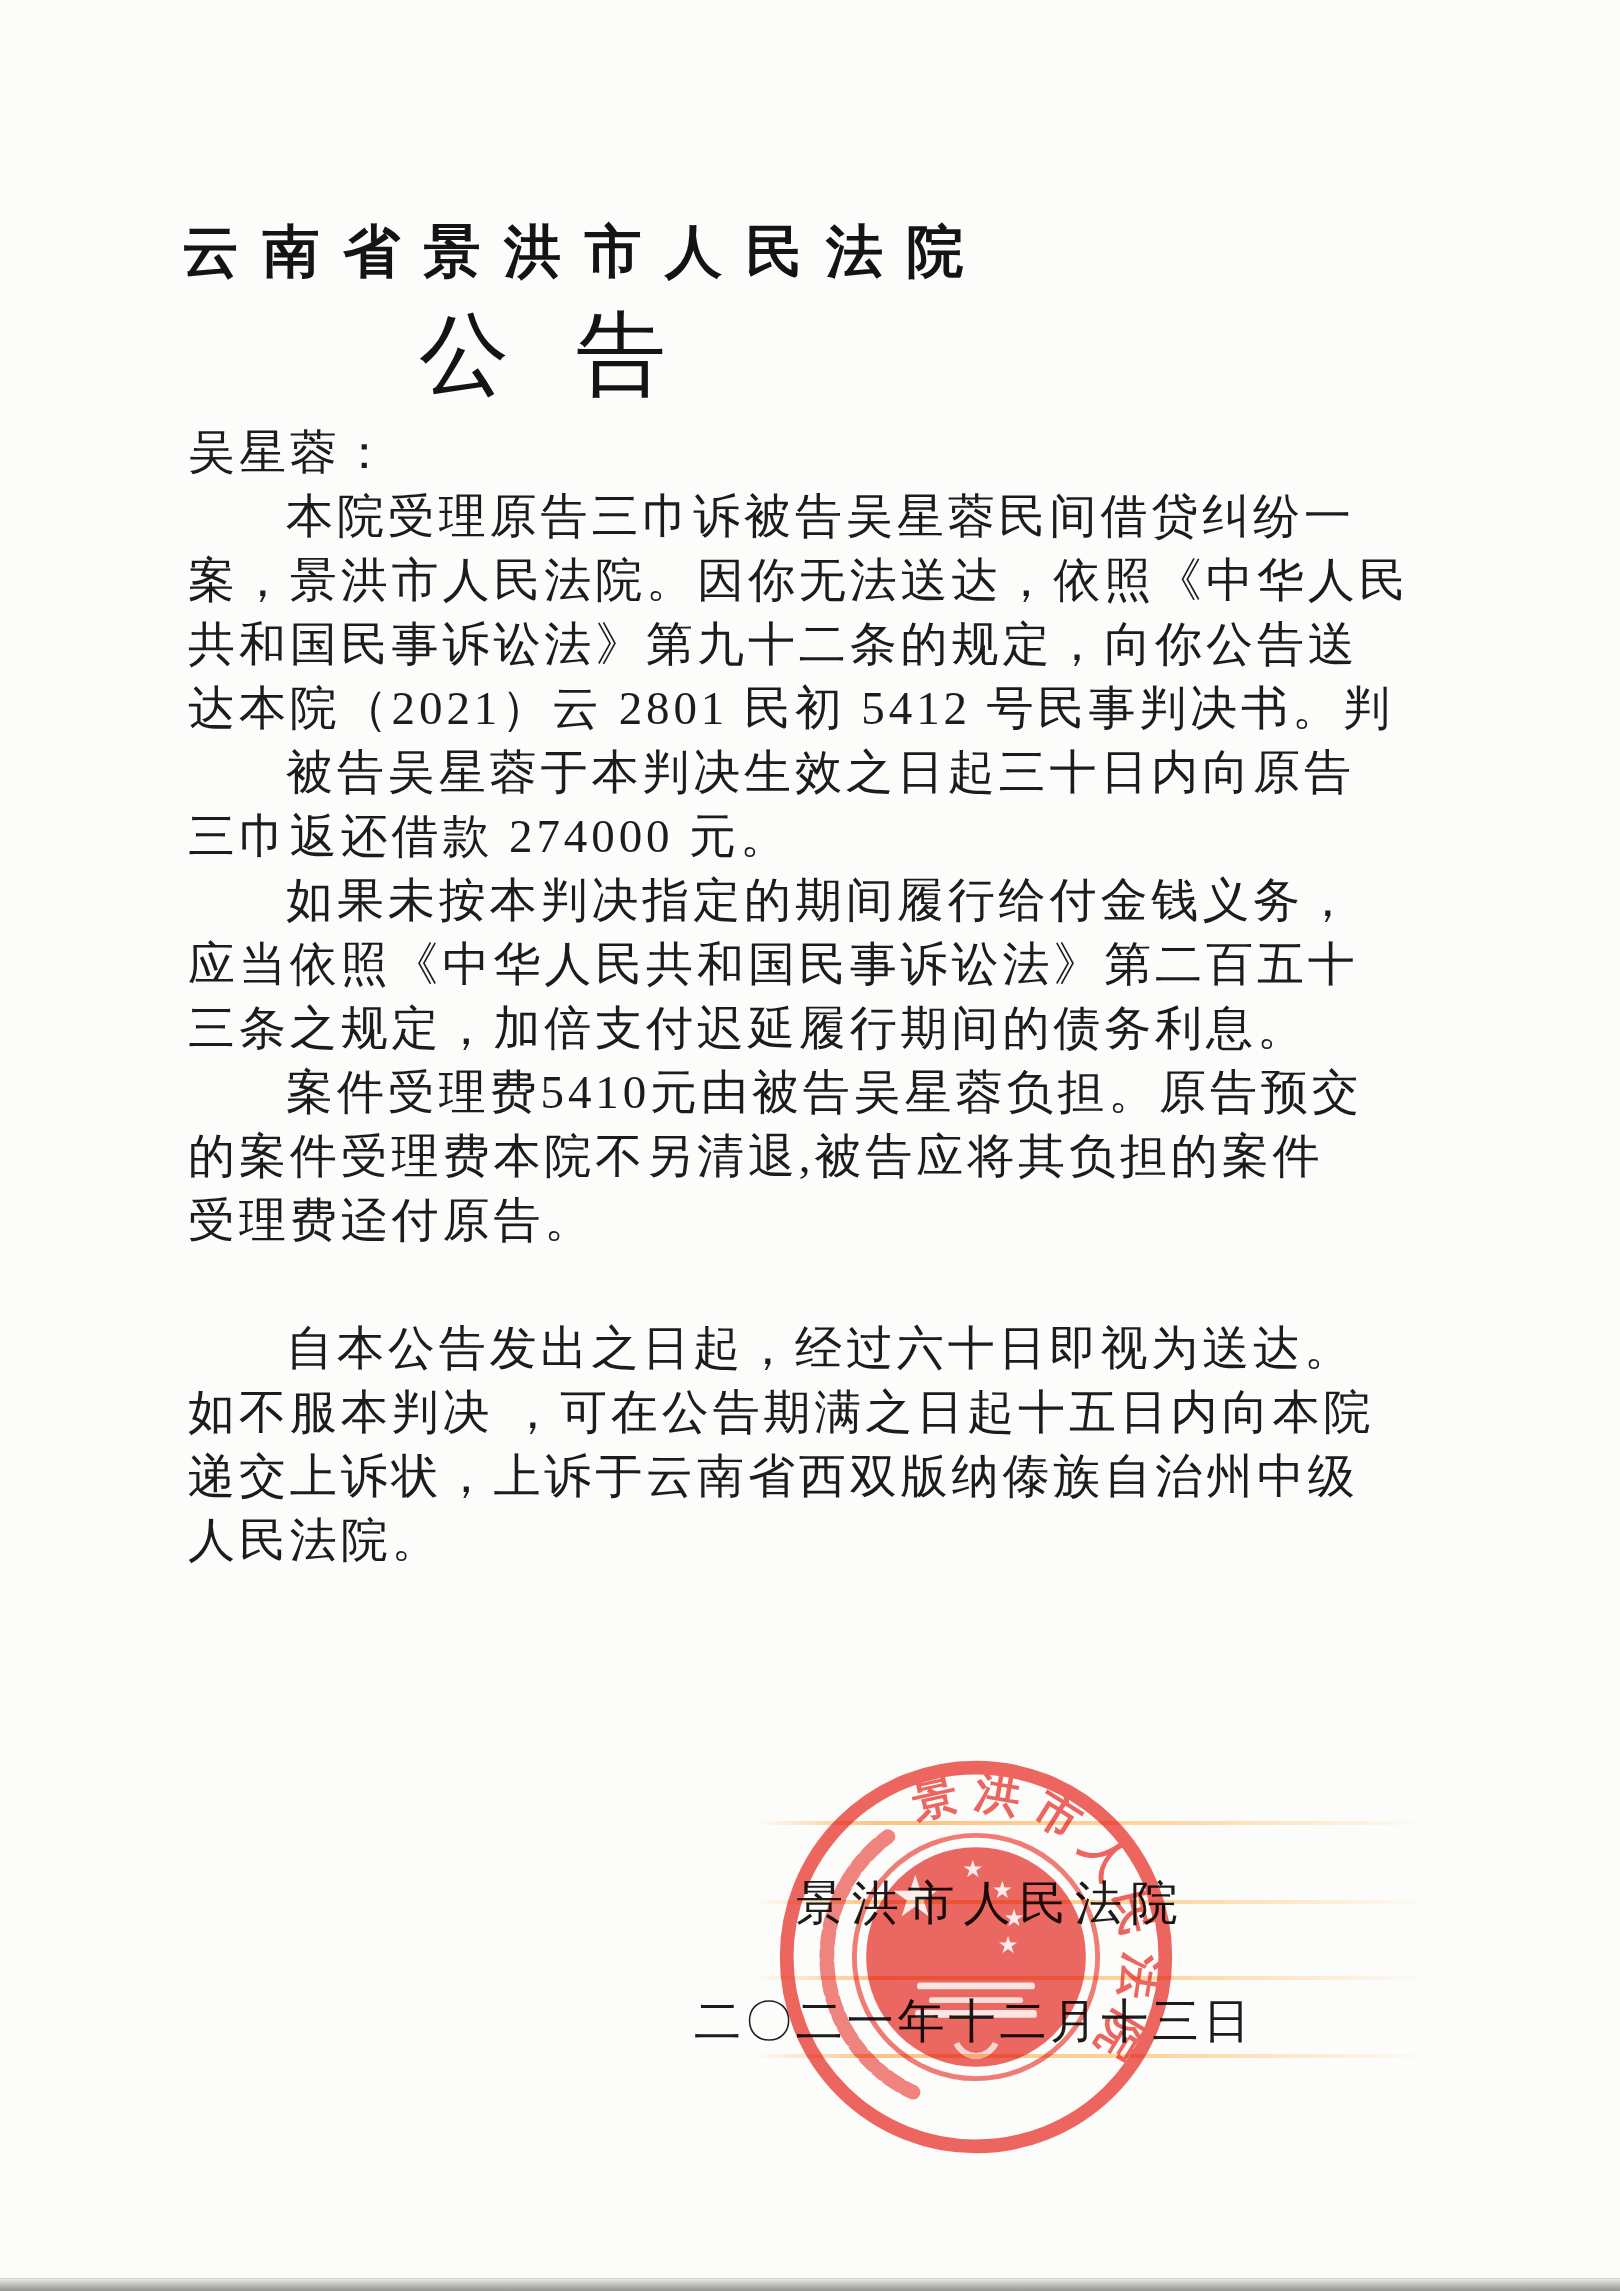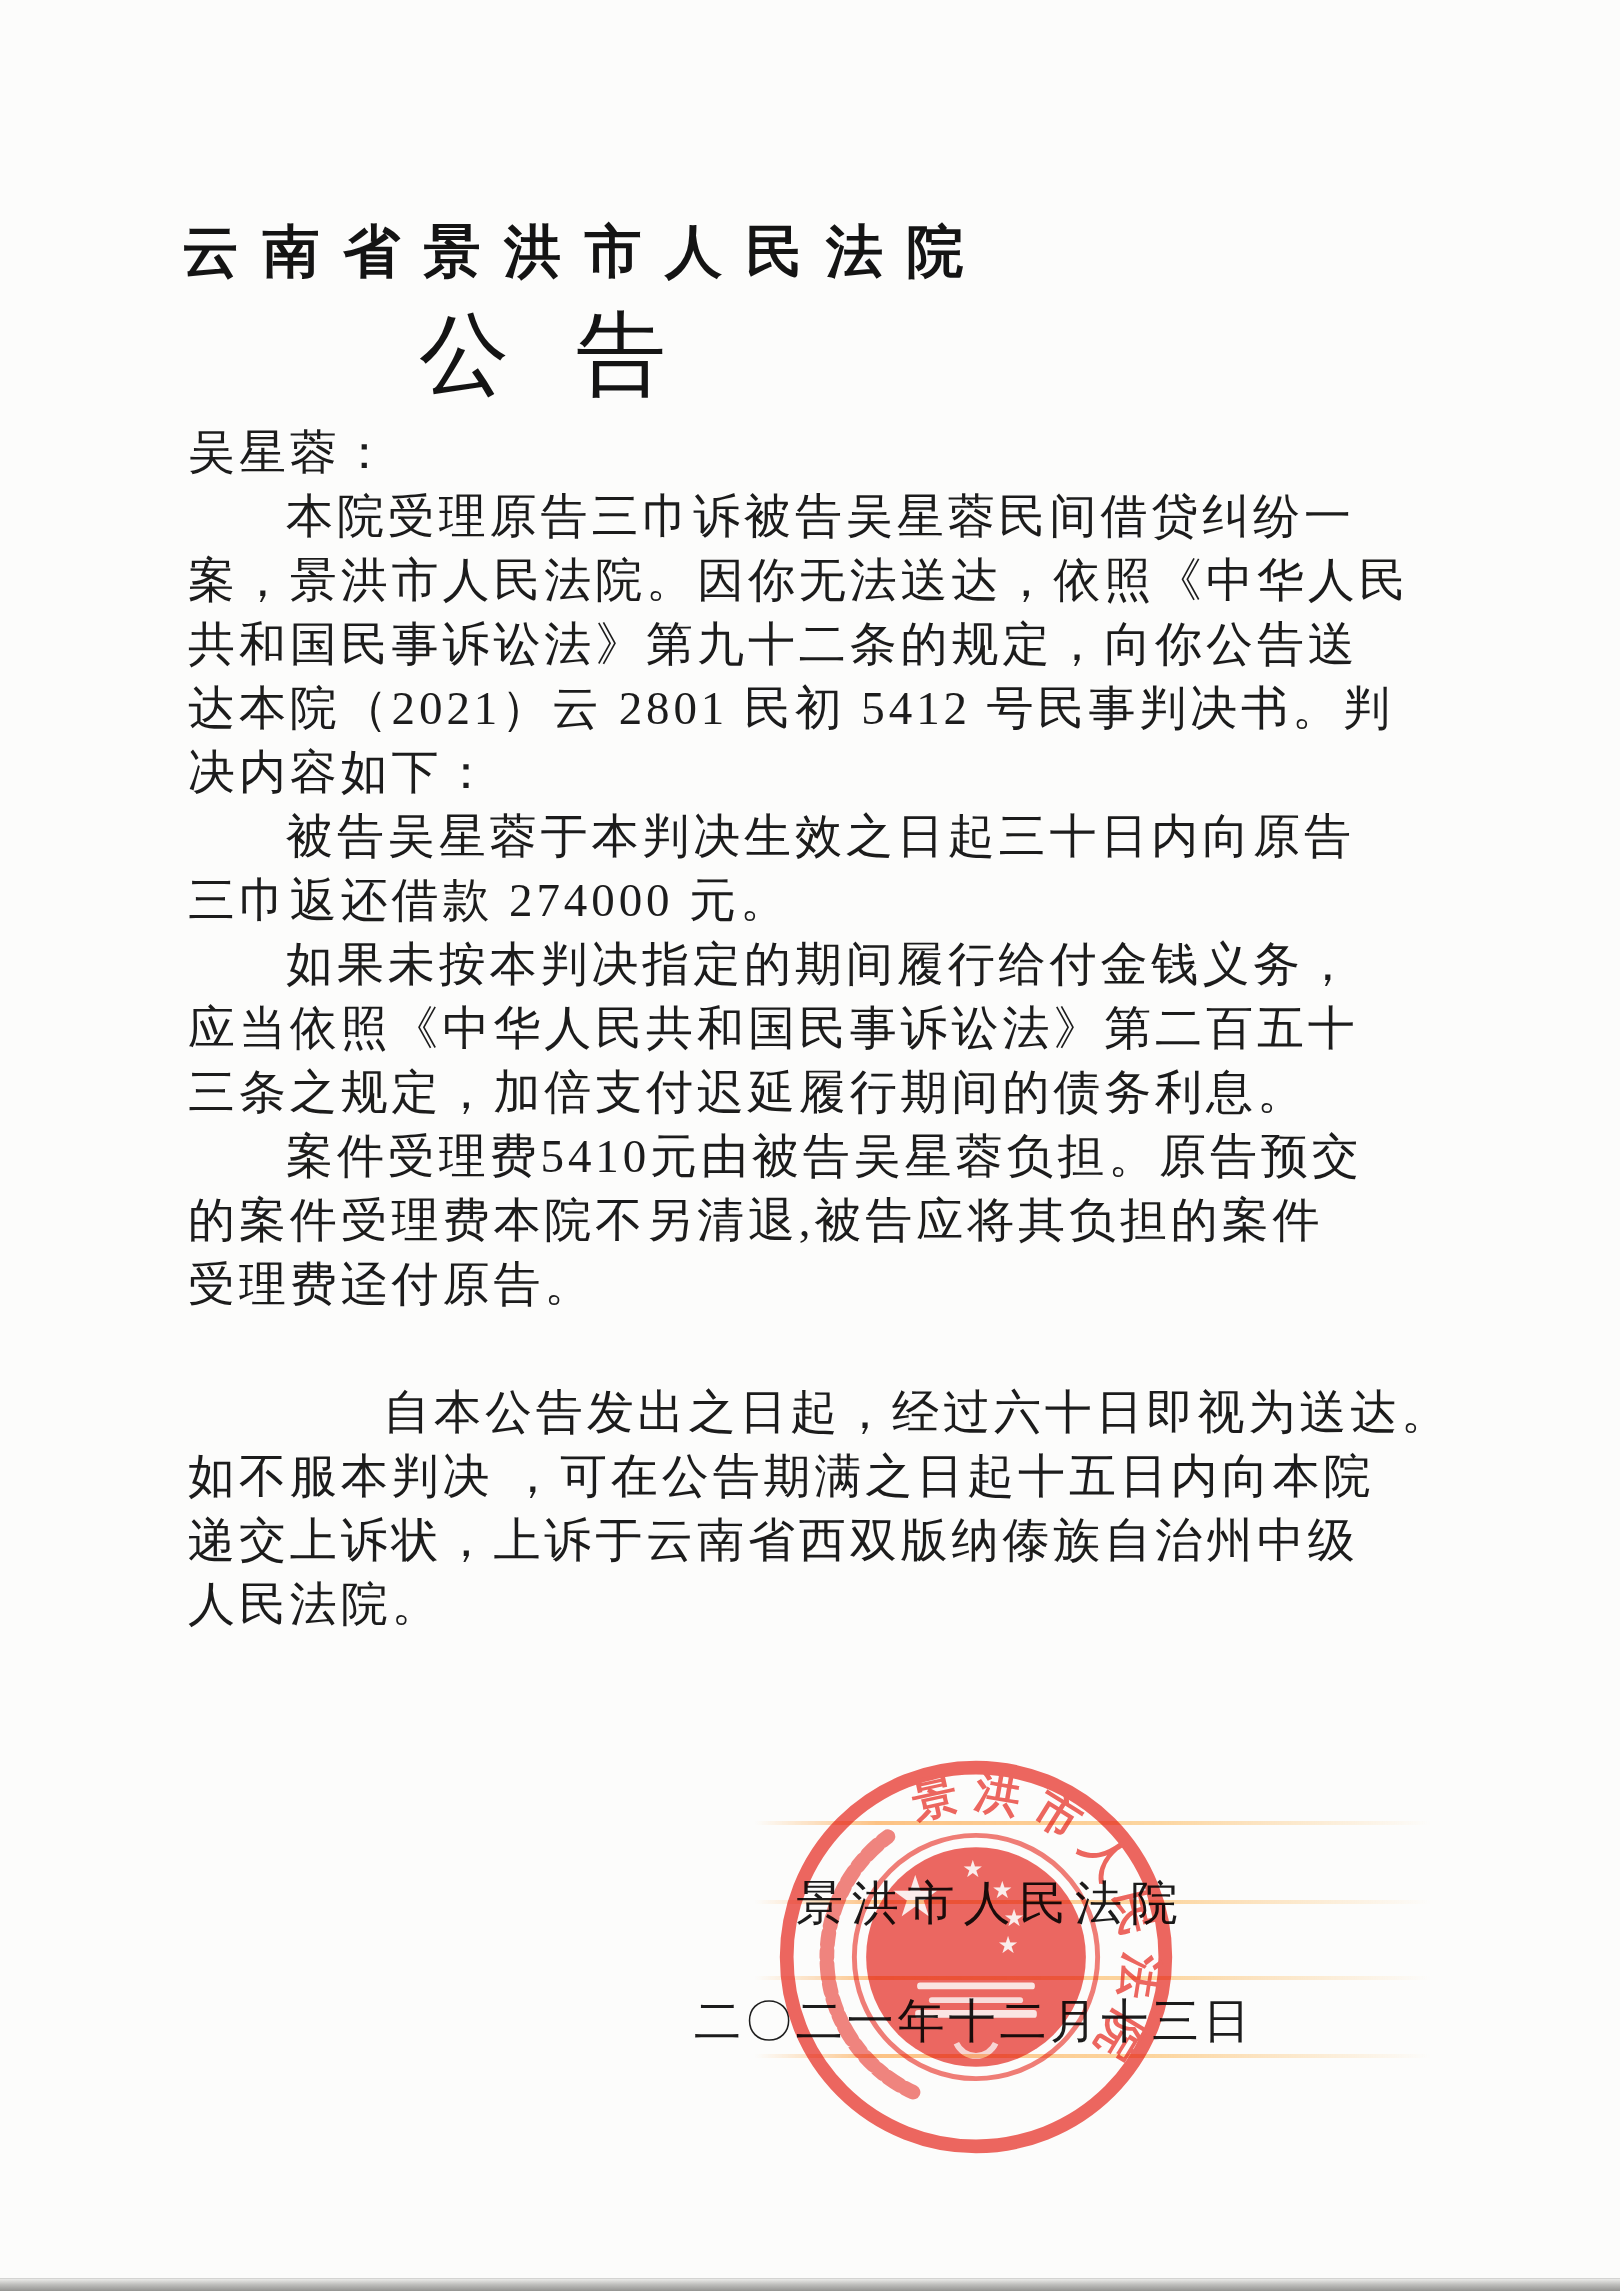--- a/index.html
+++ b/index.html
@@ -25,21 +25,21 @@
   }
   .body-block{
     position:absolute;left:188px;top:420px;width:1264px;
   }
   .bline{
     height:64px;line-height:64px;
     font-size:47px;letter-spacing:3.9px;
     white-space:nowrap;color:#1c1c1c;
   }
   .bline.indent{padding-left:98px;}
-  .bline.gap{margin-top:64px;text-align:right;}
+  .bline.gap{margin-top:64px;}
   .handler-line{
     margin-top:64px;padding-left:118px;
     height:64px;line-height:64px;
     font-size:47px;letter-spacing:5.9px;white-space:nowrap;
   }
   .handler-name{margin-left:41px;}
   .sig-court{
     position:absolute;left:796px;top:1872px;
     font-size:47px;letter-spacing:8.8px;white-space:nowrap;color:#1c1c1c;
   }
@@ -73,21 +73,20 @@
 <div class="court-title">云南省景洪市人民法院</div>
 <div class="notice-title">公告</div>
 
 <div class="body-block">
   <div class="bline">吴星蓉：</div>
   <div>
       <div class="bline indent">本院受理原告三巾诉被告吴星蓉民间借贷纠纷一</div>
       <div class="bline">案，景洪市人民法院。因你无法送达，依照《中华人民</div>
       <div class="bline">共和国民事诉讼法》第九十二条的规定，向你公告送</div>
       <div class="bline">达本院（2021）云 2801 民初 5412 号民事判决书。判</div>
-      <div class="bline">决内容如下：</div>
       <div class="bline indent">被告吴星蓉于本判决生效之日起三十日内向原告</div>
       <div class="bline">三巾返还借款 274000 元。</div>
       <div class="bline indent">如果未按本判决指定的期间履行给付金钱义务，</div>
       <div class="bline">应当依照《中华人民共和国民事诉讼法》第二百五十</div>
       <div class="bline">三条之规定，加倍支付迟延履行期间的债务利息。</div>
       <div class="bline indent">案件受理费5410元由被告吴星蓉负担。原告预交</div>
       <div class="bline">的案件受理费本院不另清退,被告应将其负担的案件</div>
       <div class="bline">受理费迳付原告。</div>
       <div class="bline indent gap">自本公告发出之日起，经过六十日即视为送达。</div>
       <div class="bline">如不服本判决 ，可在公告期满之日起十五日内向本院</div>

